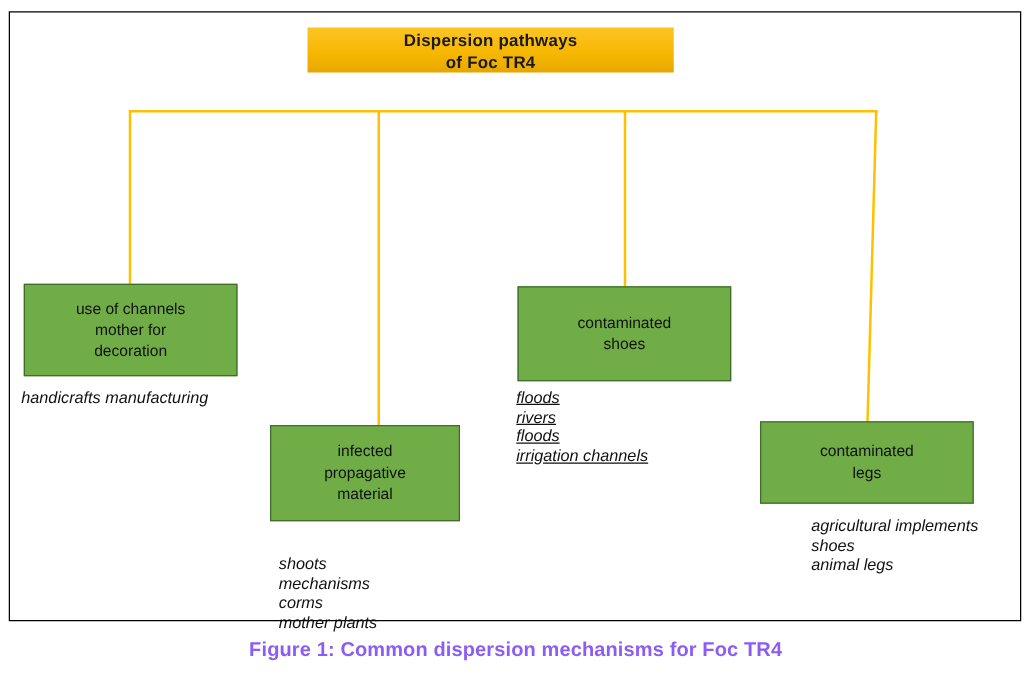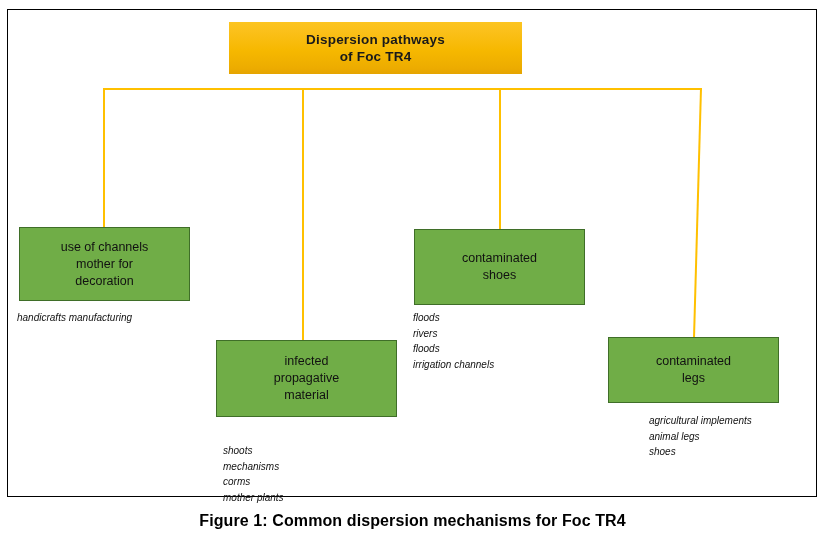--- a/index.html
+++ b/index.html
@@ -36,27 +36,27 @@
     position: absolute;
     left: 0;
     top: 0;
     width: 825px;
     height: 554px;
     pointer-events: none;
   }
   
   #root-node {
     position: absolute;
-    left: 229px;
+    left: 246px;
     top: 22px;
     width: 293px;
-    height: 52px;
+    height: 36px;
     background: linear-gradient(to bottom, #FCC521 0%, #FBC01A 18%, #F6B800 55%, #EDAC00 88%, #E5A400 100%);
     display: flex;
-    align-items: center;
+    align-items: flex-end;
     justify-content: center;
     box-sizing: border-box;
   }
   #root-node .root-text {
     text-align: center;
     font-size: 13.5px;
     font-weight: bold;
     color: #1a1a1a;
     line-height: 17px;
     letter-spacing: 0.2px;
@@ -71,46 +71,46 @@
     align-items: center;
     justify-content: center;
   }
   .node-box .node-text {
     text-align: center;
     font-size: 12.5px;
     color: #111111;
     line-height: 17px;
   }
   #node-decoration { left: 19px;  top: 227px; width: 171px; height: 74px; }
-  #node-propagative { left: 216px; top: 340px; width: 181px; height: 77px; }
+  #node-propagative { left: 216px; top: 340px; width: 152px; height: 77px; }
   #node-water      { left: 414px; top: 229px; width: 171px; height: 76px; }
   #node-soil       { left: 608px; top: 337px; width: 171px; height: 66px; }
   
   .detail-list {
     position: absolute;
-    font-size: 10px;
+    font-size: 13px;
     font-style: italic;
     color: #111111;
     line-height: 15.5px;
     white-space: nowrap;
   }
   #details-decoration { left: 17px;  top: 310px; }
   #details-propagative{ left: 223px; top: 443px; }
-  #details-water      { left: 413px; top: 310px; }
+  #details-water      { left: 413px; top: 310px; text-decoration: underline; }
   #details-soil       { left: 649px; top: 413px; }
   
   #figure-caption {
     position: absolute;
     left: 0;
     top: 512px;
     width: 825px;
     text-align: center;
     font-size: 16px;
     font-weight: bold;
-    color: #000000;
+    color: #8b5cf6;
     letter-spacing: 0.1px;
   }
 </style>
 </head>
 <body>
 
 <div id="page">
 
   <div id="figure-frame"></div>
 
@@ -173,19 +173,19 @@
   </div>
 
   <div class="node-box" id="node-soil">
     <div class="node-text">
       <span>contaminated</span><br>
       <span>legs</span>
     </div>
   </div>
   <div class="detail-list" id="details-soil">
     <div>agricultural implements</div>
+    <div>shoes</div>
     <div>animal legs</div>
-    <div>shoes</div>
   </div>
 
   <div id="figure-caption">Figure 1: Common dispersion mechanisms for Foc TR4</div>
 
 </div>
 
 </body></html>

